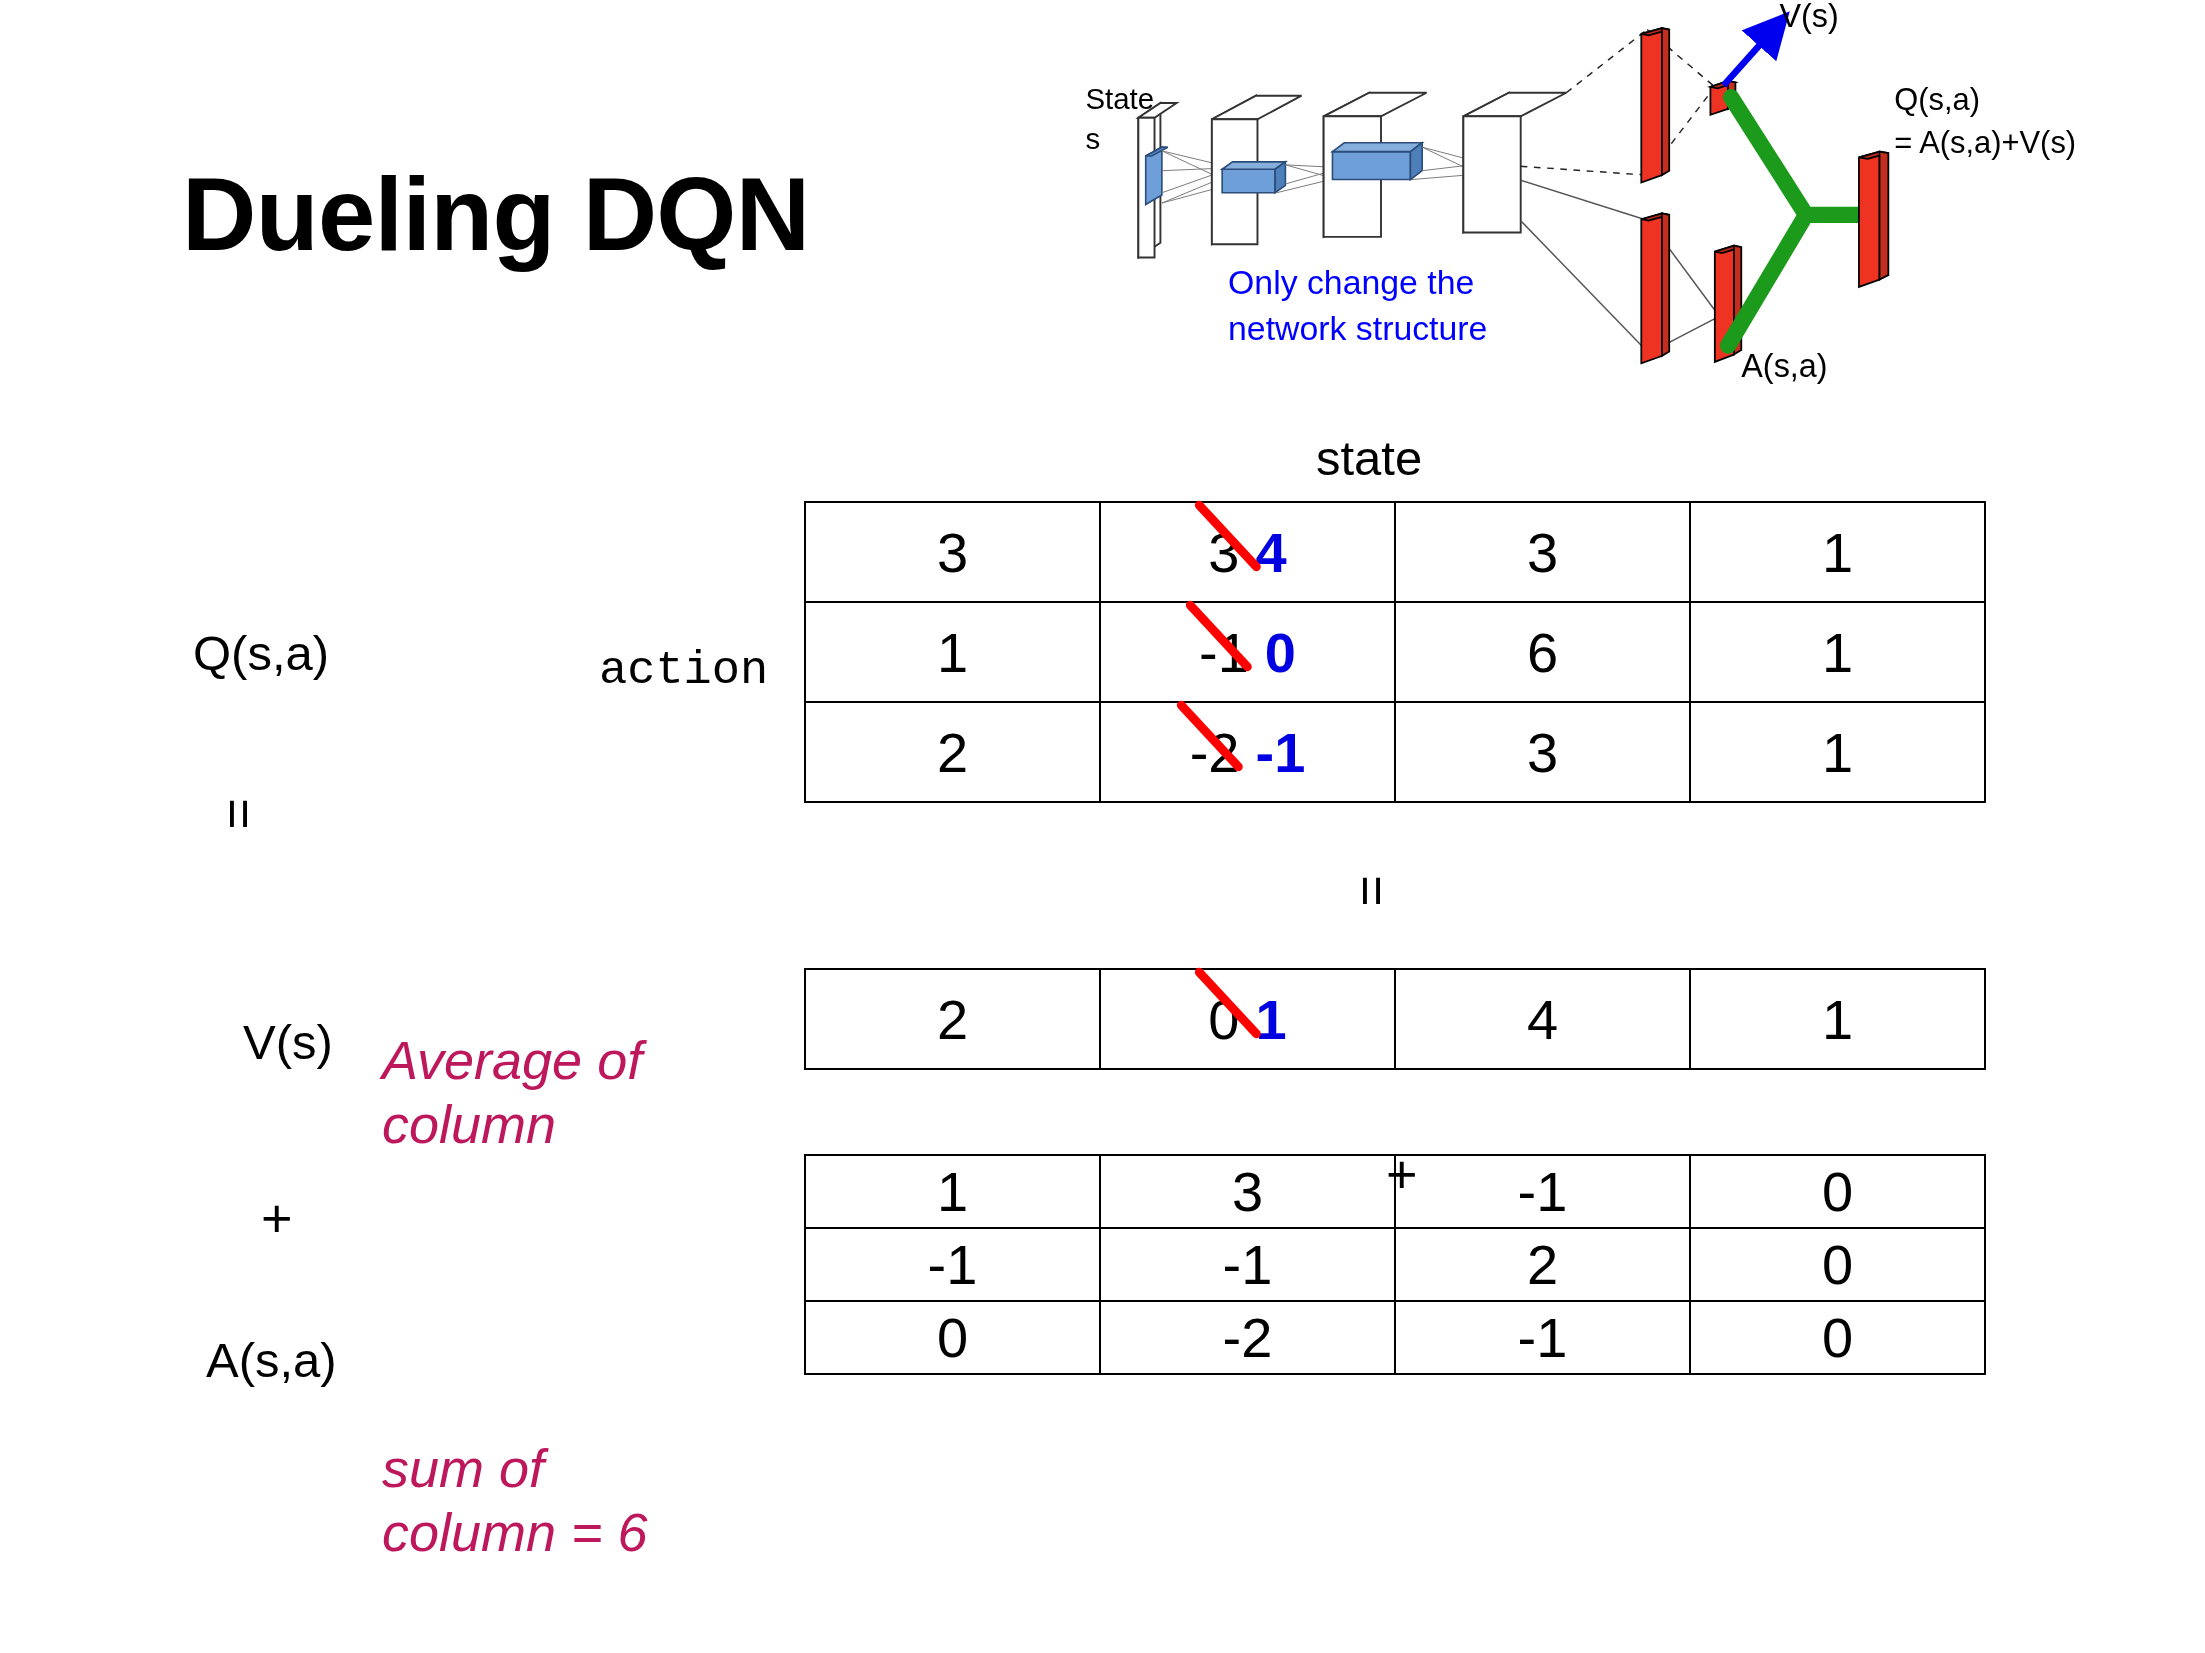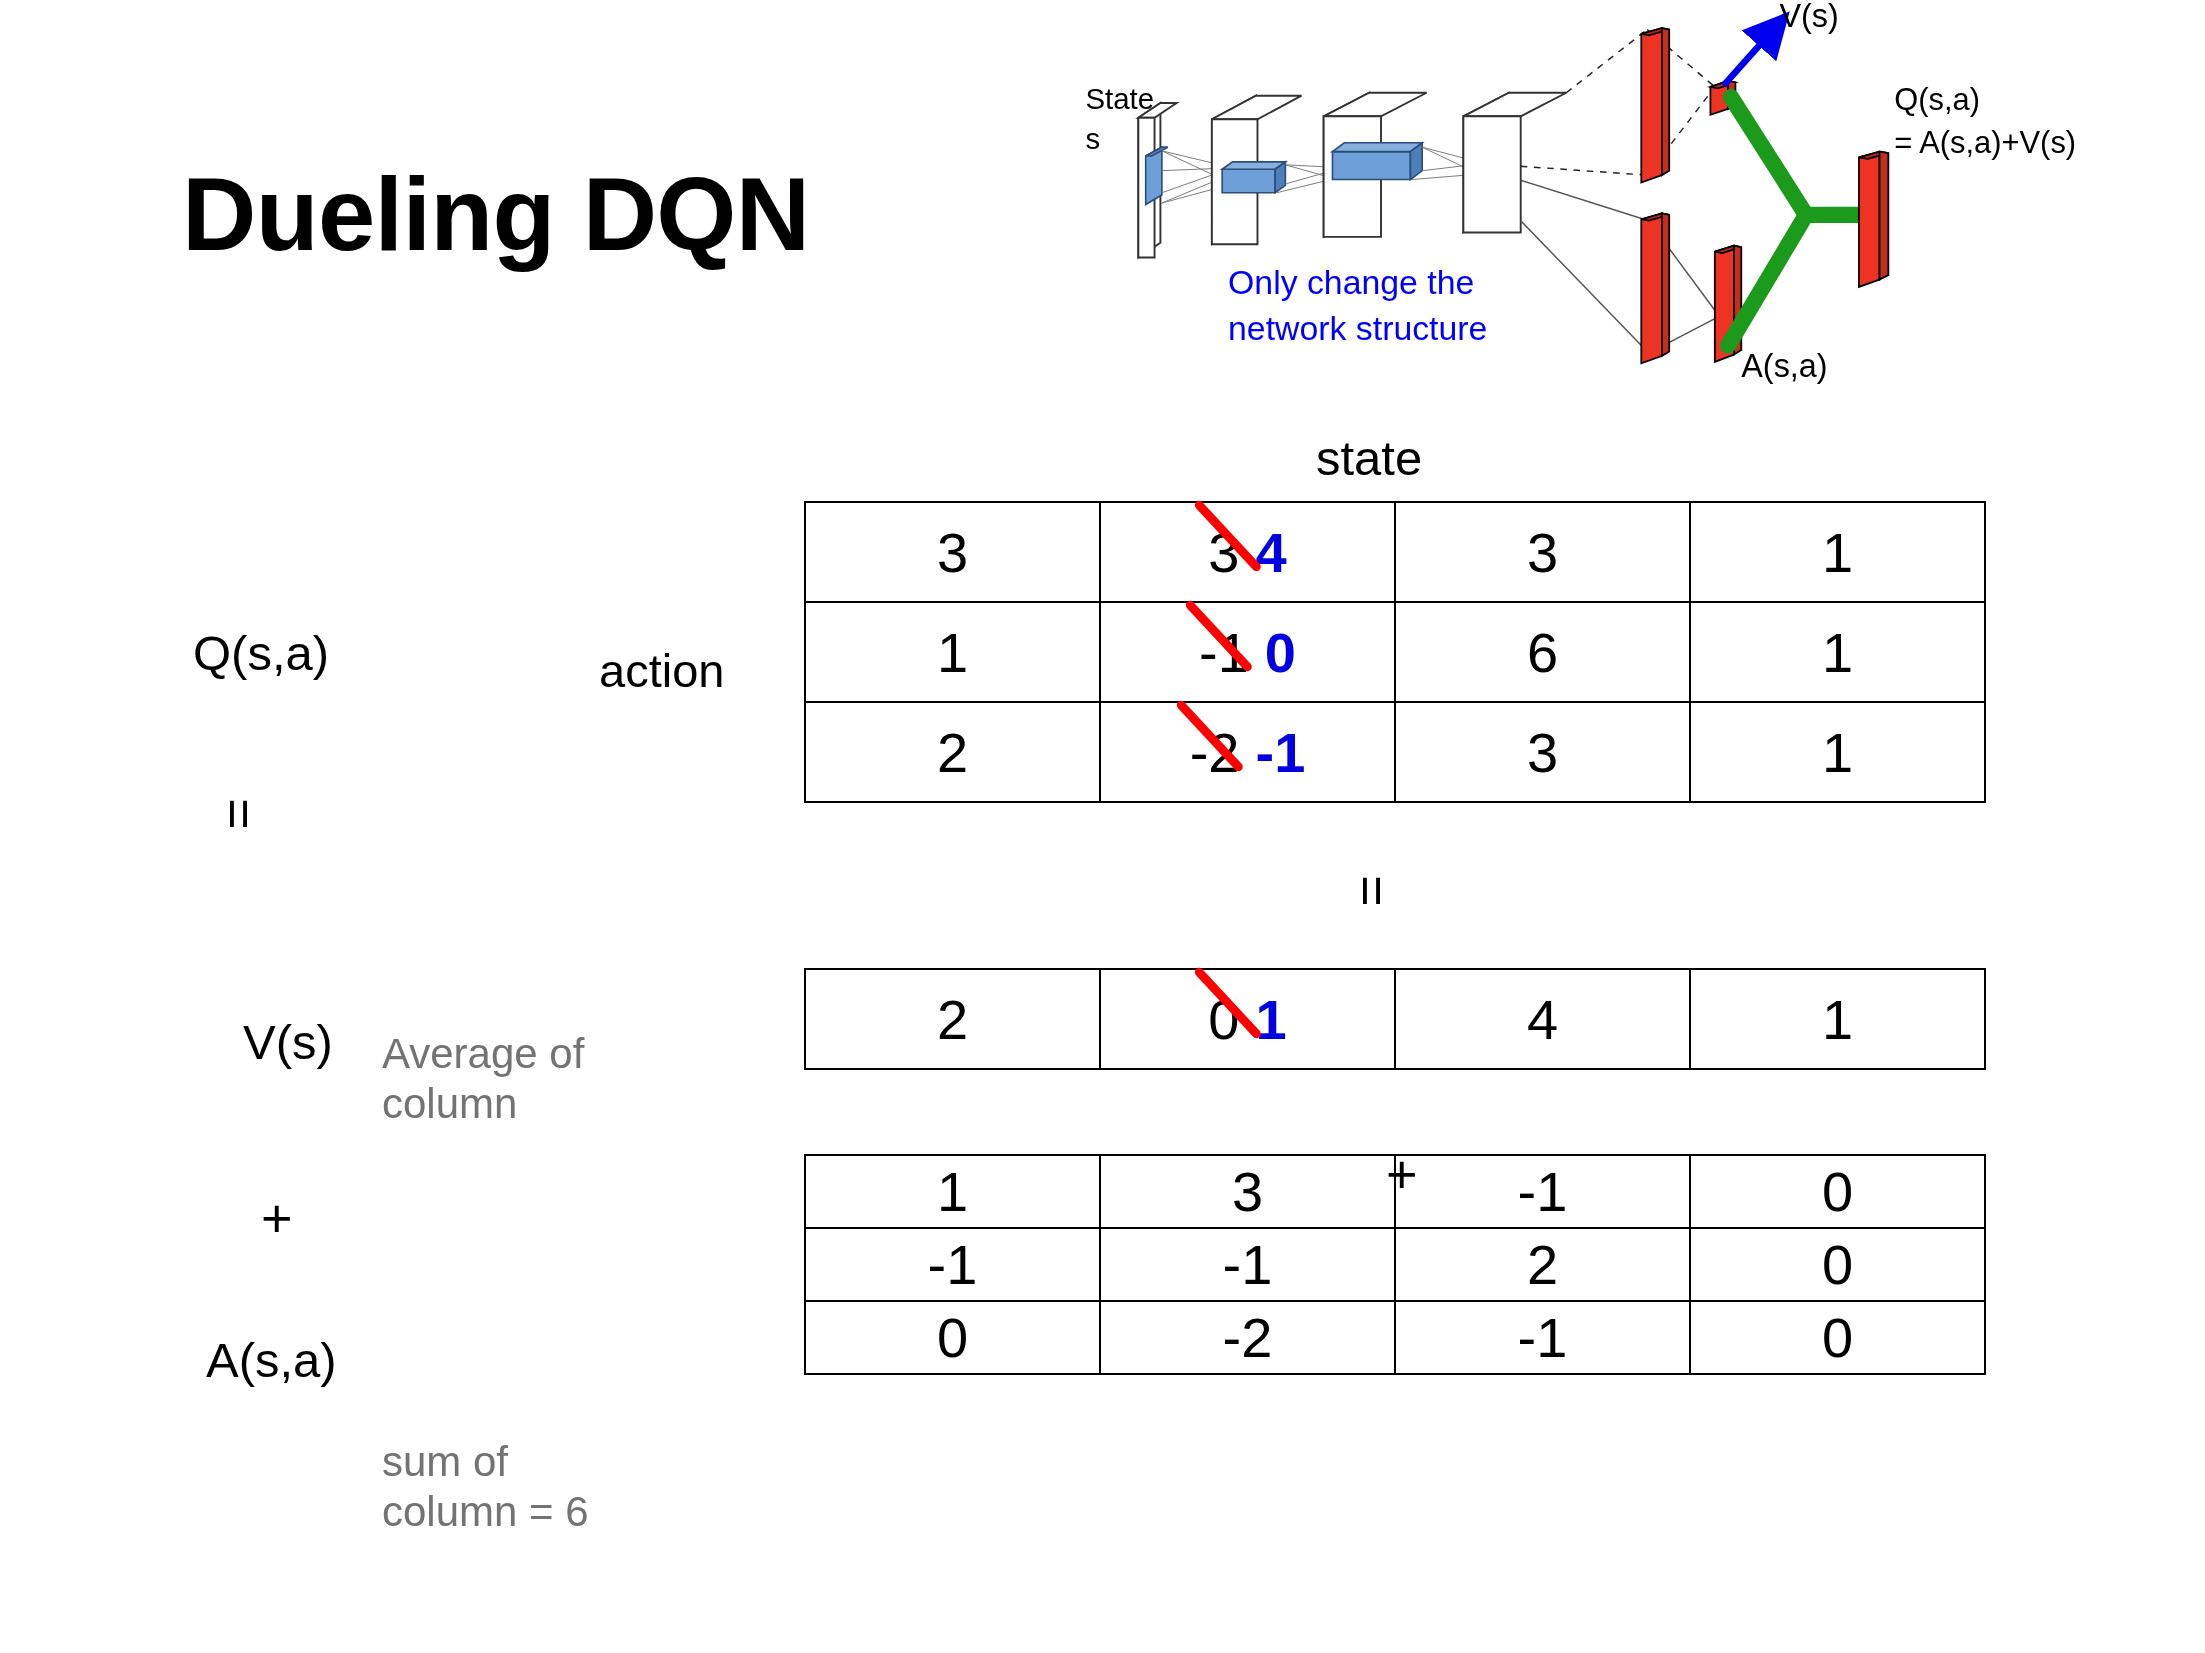--- a/index.html
+++ b/index.html
@@ -12,32 +12,32 @@
   #page-title{left:182px;top:163px;font-size:103px;line-height:1;
       font-weight:700;letter-spacing:-0.7px;white-space:nowrap;}
 
   
   #net-diagram{left:1081px;top:0px;width:1125px;height:412px;}
   #net-diagram svg{display:block;}
 
   
   .lbl{white-space:nowrap;line-height:1;}
   #state-label{left:1316px;top:434px;font-size:49px;}
-  #action-label{left:599px;top:647px;font-size:47px;}
+  #action-label{left:599px;top:647px;font-size:47px;font-family:Liberation Mono, monospace;}
   #q-label{left:193px;top:629px;font-size:49px;}
   #v-label{left:243px;top:1018px;font-size:49px;}
   #a-label{left:206px;top:1336px;font-size:49px;}
 
   .op{font-size:54px;line-height:1;font-weight:400;}
   #eq-left{left:267px;top:798px;transform:rotate(90deg);transform-origin:left top;}
   #eq-mid{left:1400px;top:875px;transform:rotate(90deg);transform-origin:left top;}
   #plus-left{left:261px;top:1191px;}
   #plus-mid{left:1386px;top:1147px;}
 
-  .blue-note{color:#737373;font-size:42px;line-height:1.18;white-space:pre-line;}
+  .blue-note{color:#be185d;font-size:54px;line-height:1.18;white-space:pre-line;font-style:italic;}
   #avg-note{left:382px;top:1029px;}
   #sum-note{left:382px;top:1437px;}
 
   
   .tbl{border-collapse:collapse;table-layout:fixed;}
   .tbl td{border:2.2px solid #000;padding:0;text-align:center;vertical-align:middle;
       font-size:56px;position:relative;}
   #q-table{left:804px;top:501px;}
   #q-table td{width:293px;height:98px;}
   #v-table{left:804px;top:968px;}

